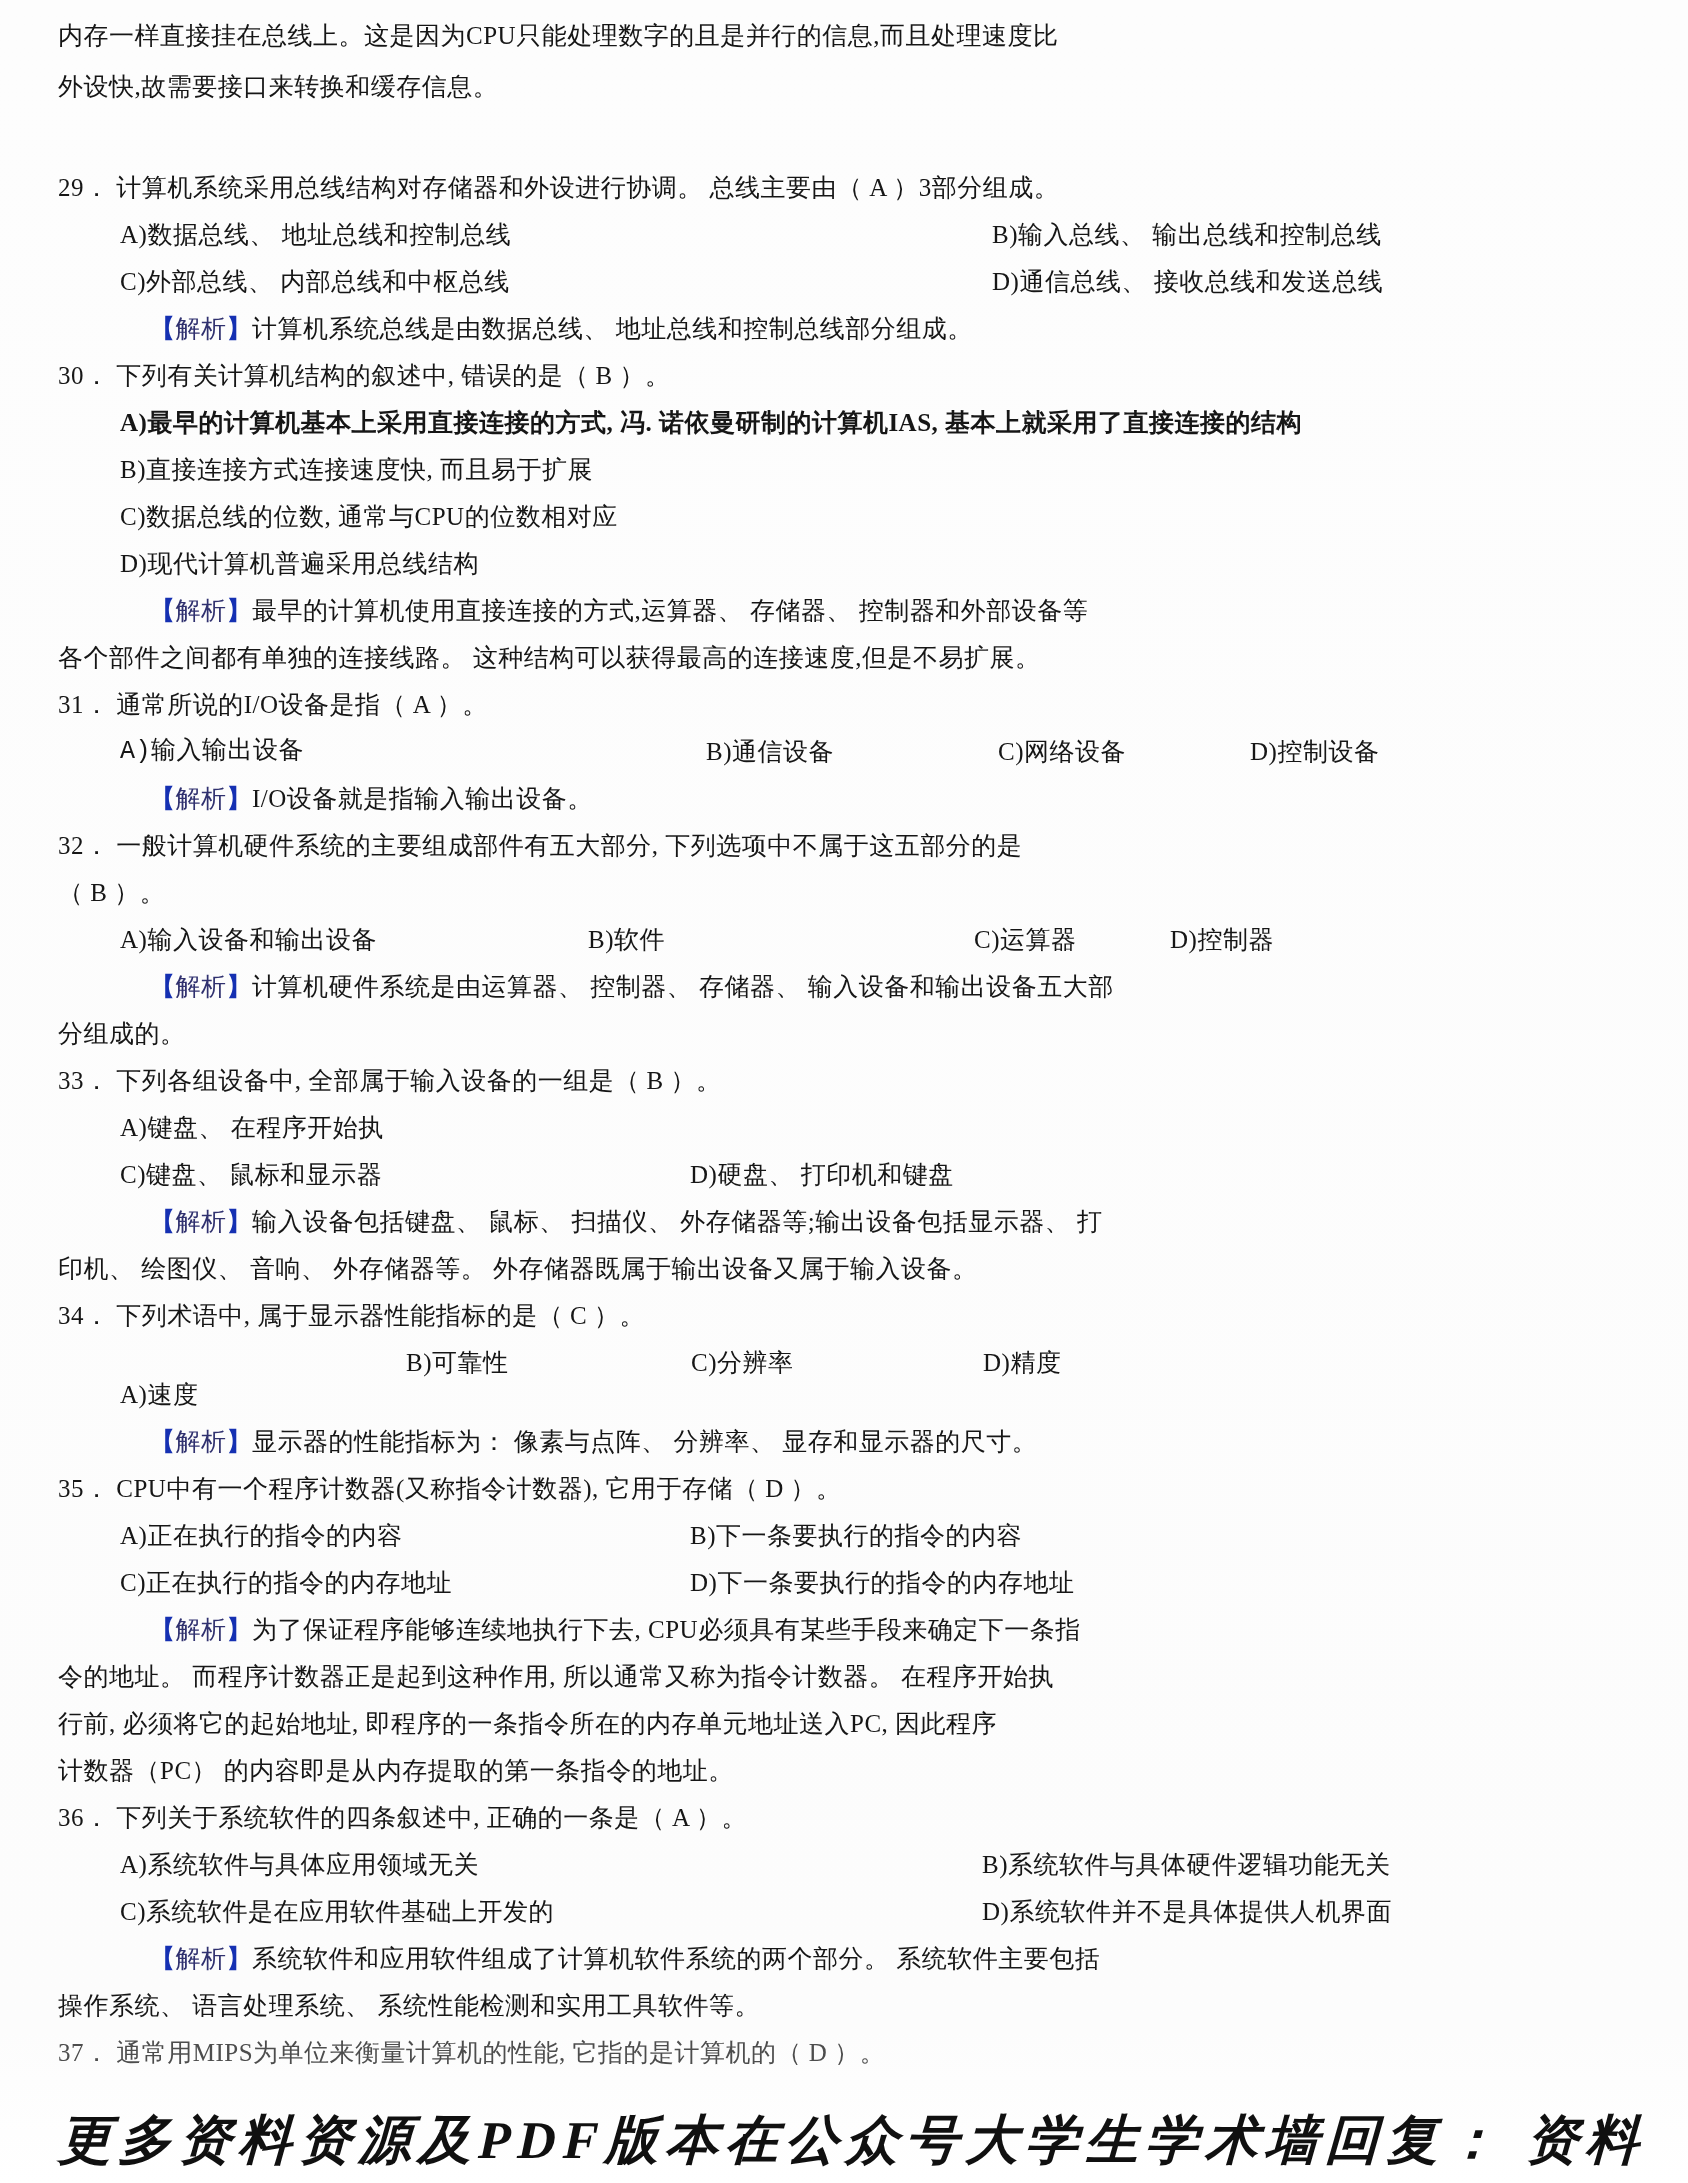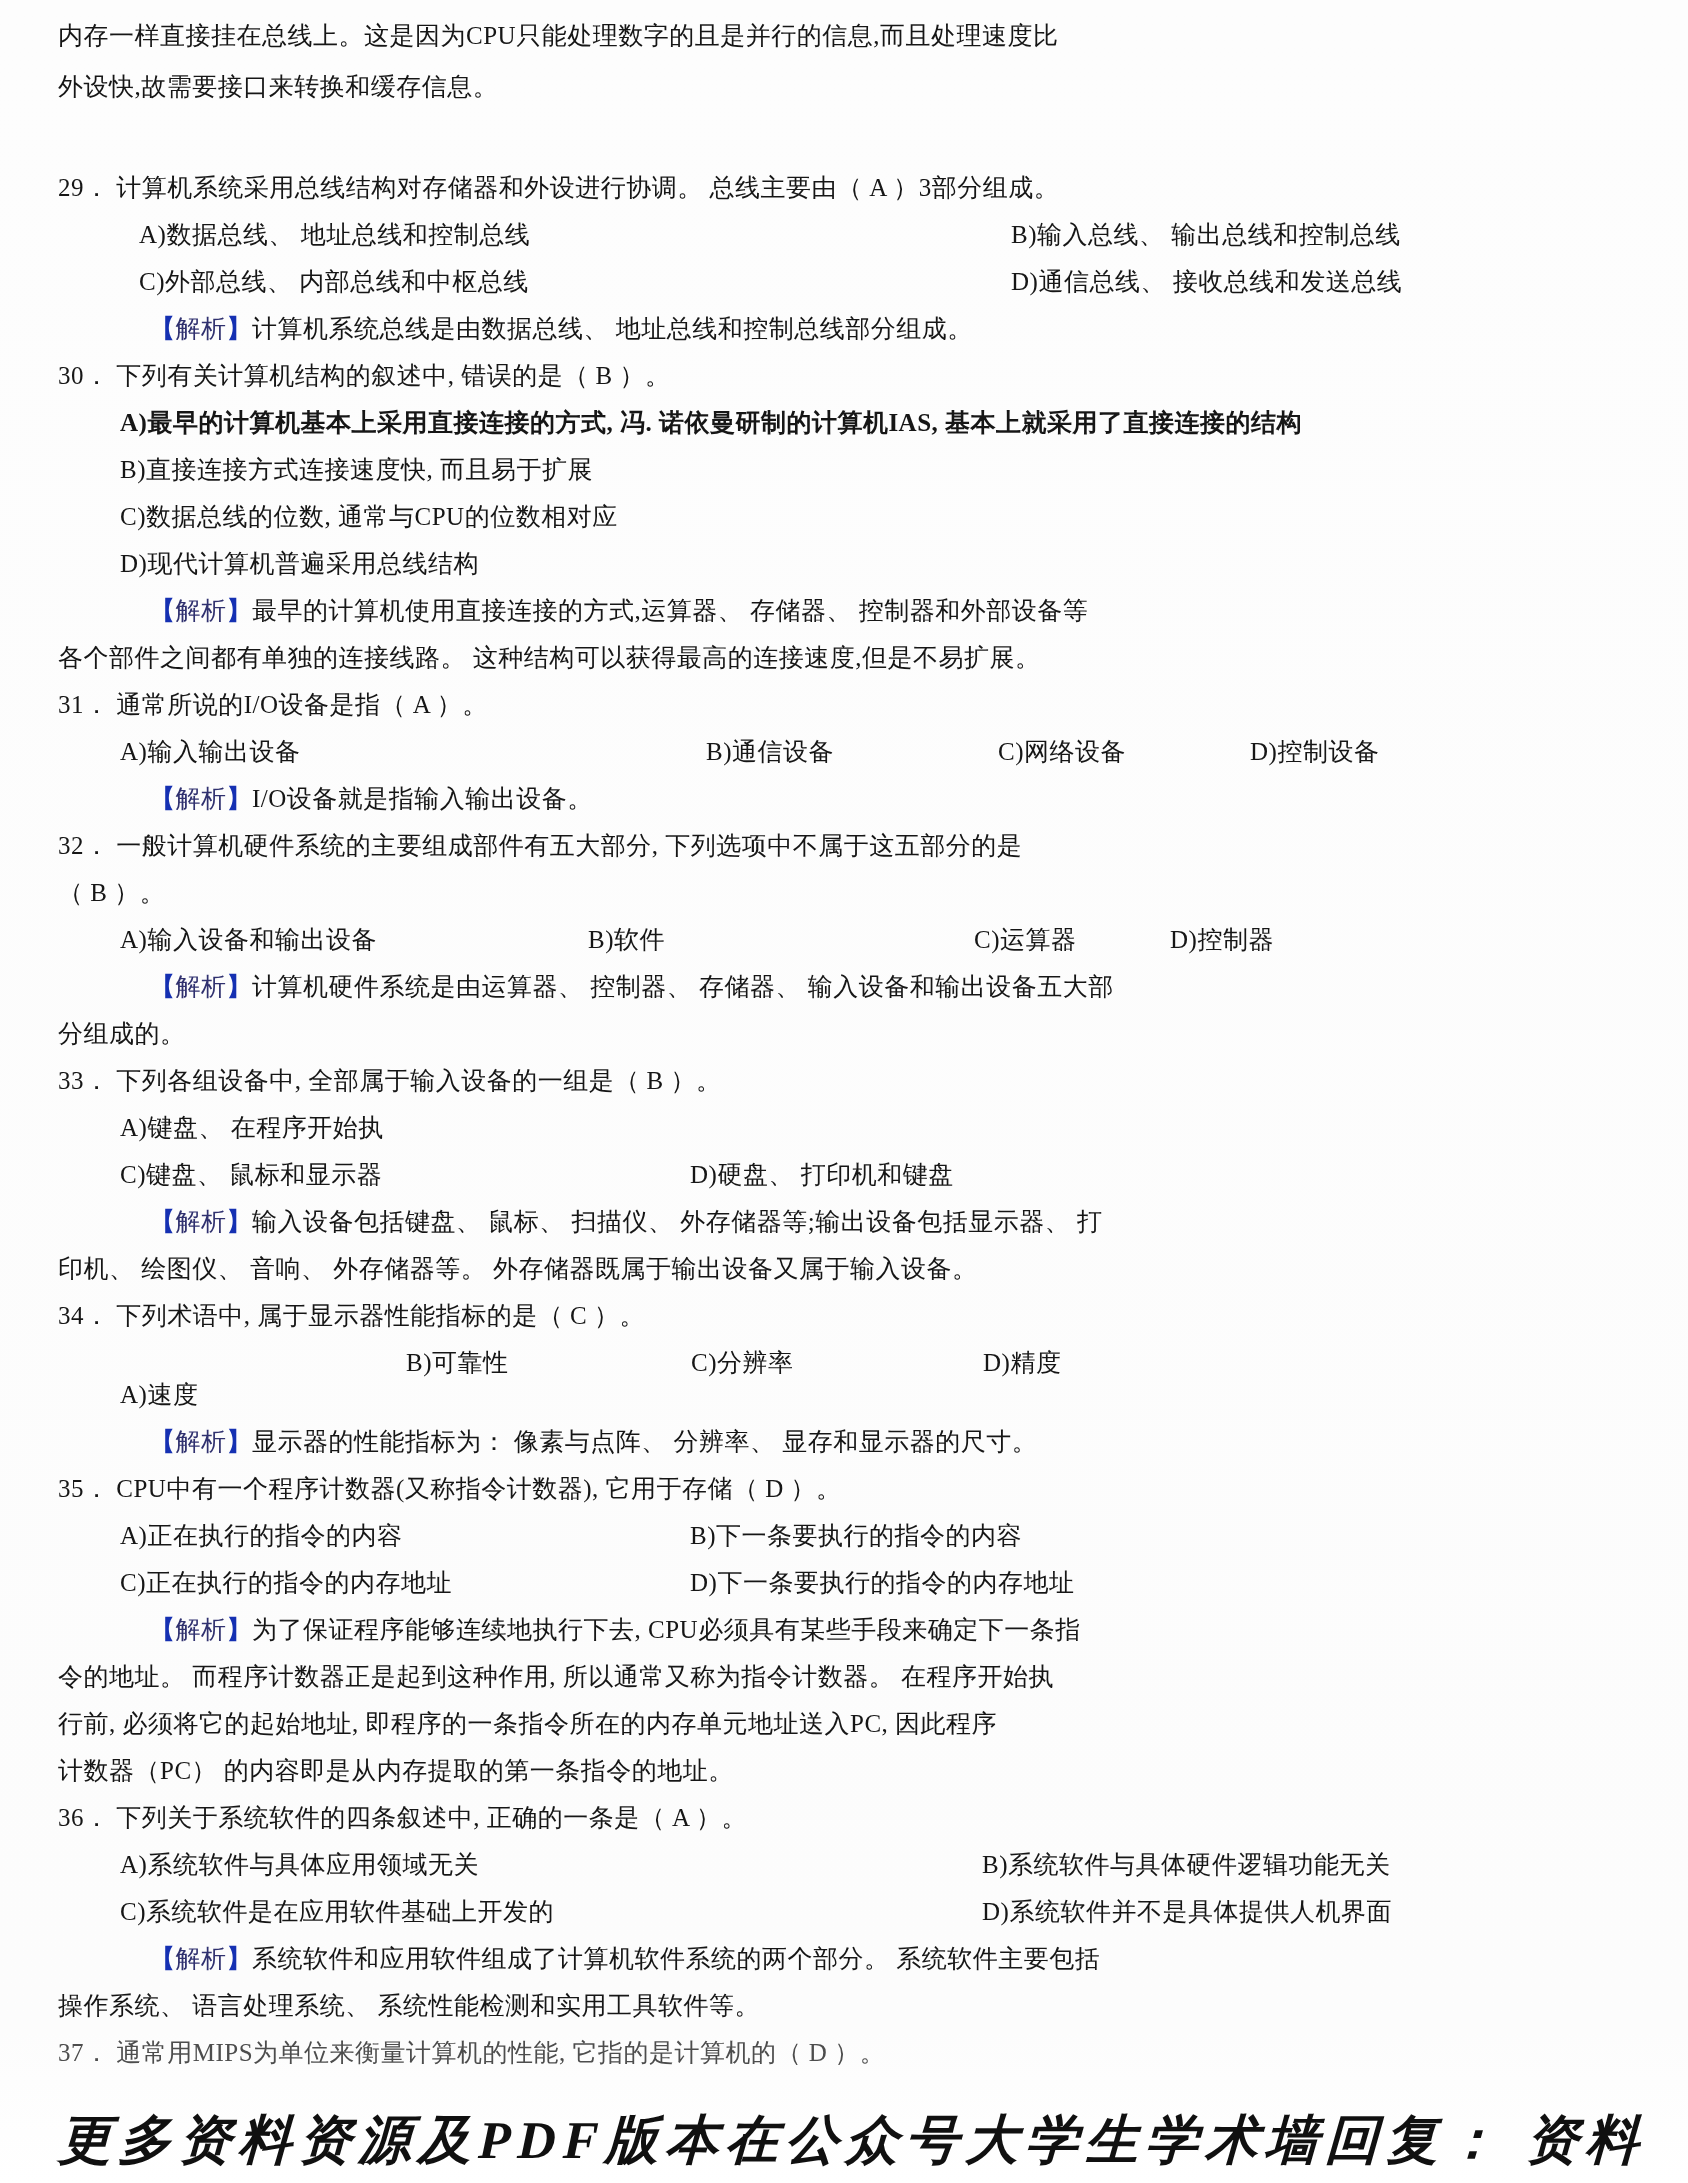--- a/index.html
+++ b/index.html
@@ -27,22 +27,22 @@
     white-space:nowrap;
     letter-spacing:0.5px;
   }
   .intro .line{line-height:51px;}
   .intro{margin-bottom:52px;}
 
   .opt{padding-left:62px;display:flex;}
   .opt span{flex:0 0 auto;white-space:nowrap;}
   .optsolo{padding-left:62px;}
 
-  .cols-29 span:nth-child(1){width:872px;margin-left:19px;}
-  .cols-31 span:nth-child(1){width:570px;}
+  .cols-29 span:nth-child(1){width:872px;}
+  .cols-31 span:nth-child(1){width:570px;font-family:Liberation Mono, monospace;}
   .cols-31 span:nth-child(2){width:292px;margin-left:16px;}
   .cols-31 span:nth-child(3){width:252px;}
   .cols-32 span:nth-child(1){width:468px;}
   .cols-32 span:nth-child(2){width:386px;}
   .cols-32 span:nth-child(3){width:196px;}
   .cols-33 span:nth-child(1){width:570px;}
   .cols-34 span:nth-child(1){width:286px;margin-top:32px;}
   .cols-34 span:nth-child(2){width:285px;}
   .cols-34 span:nth-child(3){width:292px;}
   .cols-35 span:nth-child(1){width:570px;}

